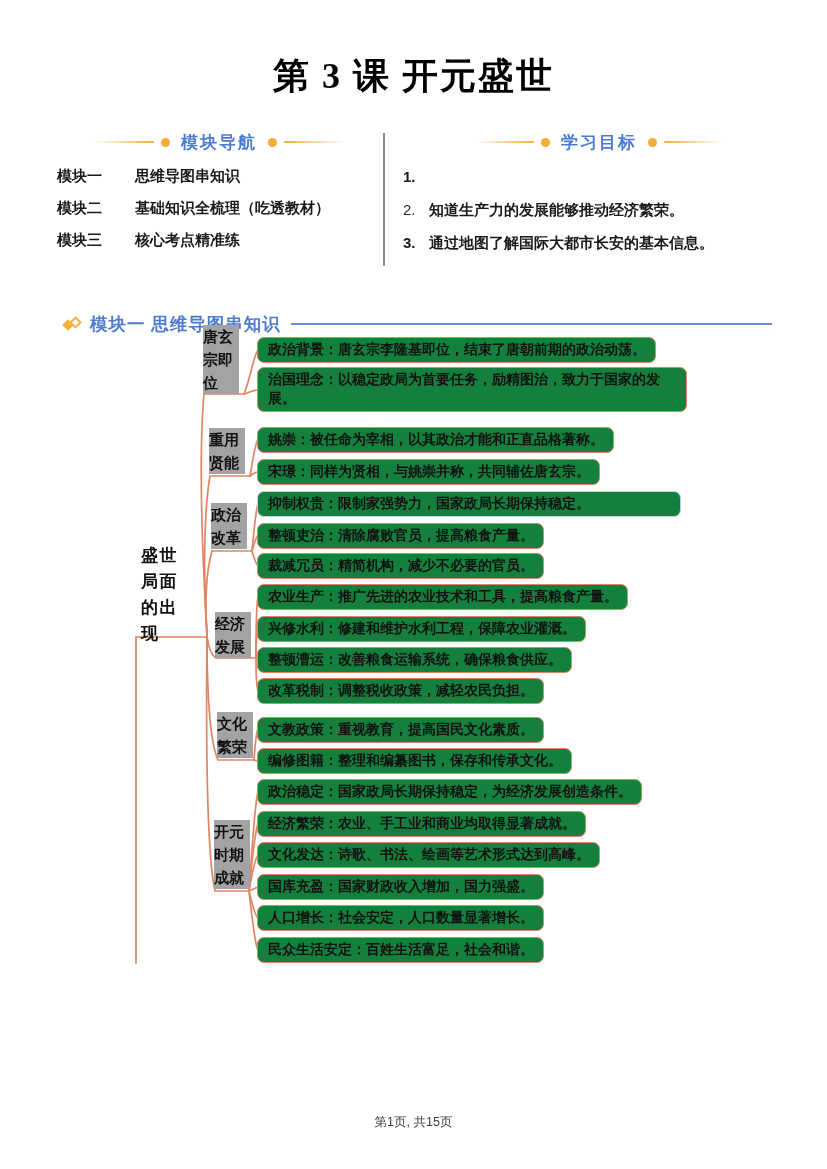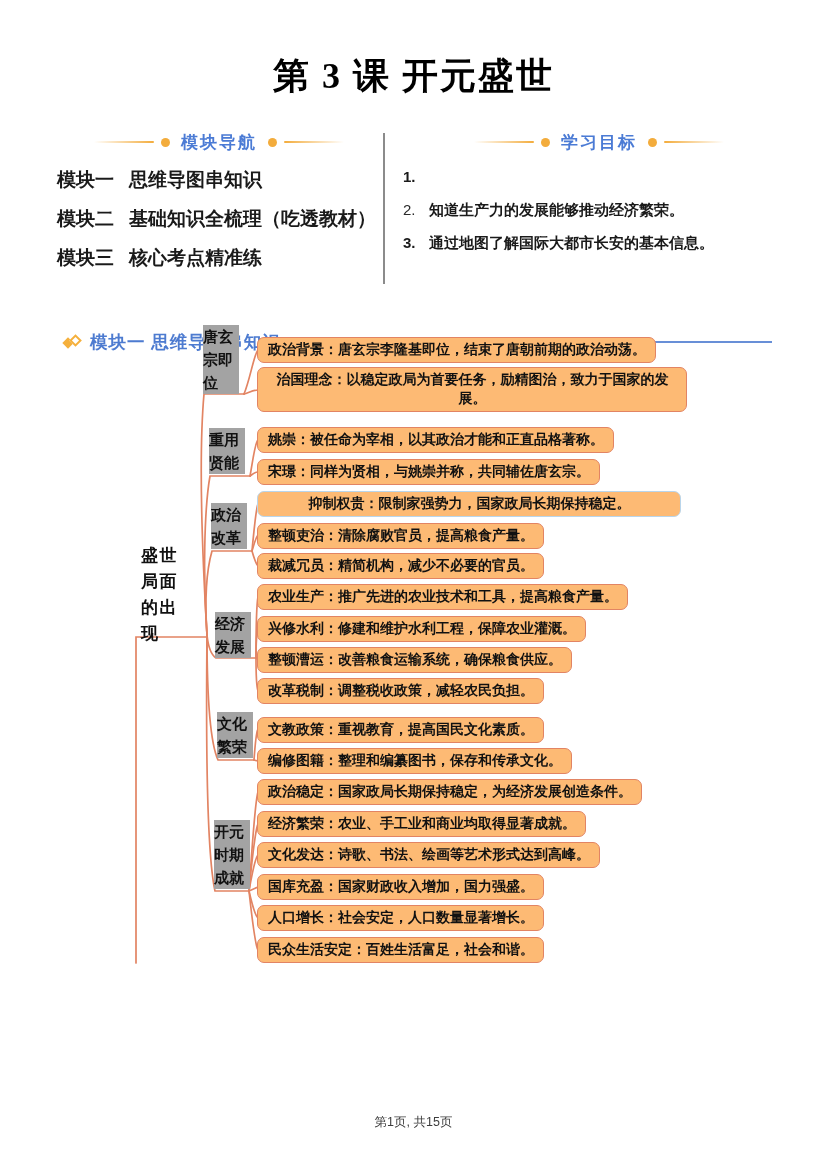--- a/index.html
+++ b/index.html
@@ -17,21 +17,21 @@
   .vdivider  { width:2px; background:#8b8b8b; margin:2px 6px 0 0; }
   .col-right { flex:1; padding-left:10px; }
 
   .col-header { display:flex; align-items:center; justify-content:center; margin-bottom:14px; height:22px; }
   .hline { height:2.5px; width:60px; border-radius:2px; }
   .hline.l { background:linear-gradient(to right, rgba(246,176,61,0), #F3AC3C); }
   .hline.r { background:linear-gradient(to left,  rgba(246,176,61,0), #F3AC3C); }
   .hdot  { width:9px; height:9px; border-radius:50%; background:#F3AC3C; margin:0 7px; }
   .col-title { color:#4B7BD5; font-size:17px; font-weight:700; letter-spacing:2px; padding:0 4px; }
 
-  .nav-row { display:flex; margin:0 0 13px 2px; font-size:19px; font-weight:700; }
+  .nav-row { display:flex; margin:0 0 13px 2px; font-size:15px; font-weight:700;gap:6px; }
   .nav-label { width:72px; flex:none; }
   .obj-row { display:flex; margin:0 0 13px 2px; font-size:15px; font-weight:700; line-height:20px; }
   .obj-num { width:26px; flex:none; font-weight:700; }
   .obj-row:nth-of-type(3) .obj-num { font-weight:400; color:#2b2b2b; }
 
   
   .section-header { display:flex; align-items:center; margin:46px 55px 0 62px; }
   .diamond-icon { position:relative; width:22px; height:18px; flex:none; margin-right:6px; }
   .diamond-icon .d1 { position:absolute; left:2px; top:6px; width:8px; height:8px; background:#F5B03C; transform:rotate(45deg); }
   .diamond-icon .d2 { position:absolute; left:9px; top:3px; width:9px; height:9px; border:2px solid #F5B03C; background:#fff; transform:rotate(45deg); }
@@ -42,22 +42,22 @@
   .mindmap { position:absolute; left:0; top:310px; width:827px; height:680px; }
   .connectors { position:absolute; left:0; top:0; width:827px; height:680px; }
 
   .mm-root { position:absolute; left:141px; top:233px; width:40px;
              font-size:17px; line-height:26px; font-weight:700; letter-spacing:1.5px;
              word-break:break-all; color:#111; }
   .branch { position:absolute; width:36px; font-size:15px; line-height:23px; font-weight:700;
             word-break:break-all; color:#111; background:#a3a3a3; }
 
   .leaf { position:absolute; left:257px; max-width:430px; width:fit-content;
-          background:#fdba74; border:1.5px solid #E28463; border-radius:7px;
-          padding:1.5px 9px 2.5px 10px; font-size:14px; line-height:19.5px; color:#111;text-align:center; }
+          background:#15803d; border:1.5px solid #E28463; border-radius:7px;
+          padding:1.5px 9px 2.5px 10px; font-size:14px; line-height:19.5px; color:#111; }
   .leaf .leaf-label { font-weight:700; }
   .leaf .leaf-text  { font-weight:700; }
   .leaf.hl { border-color:#B9D5EB; width:424px; max-width:424px; }
 
   
   .footer { position:absolute; left:0; right:0; top:1114px; text-align:center;
             font-size:12.5px; color:#3c3c3c; }
 </style>
 </head>
 <body>

